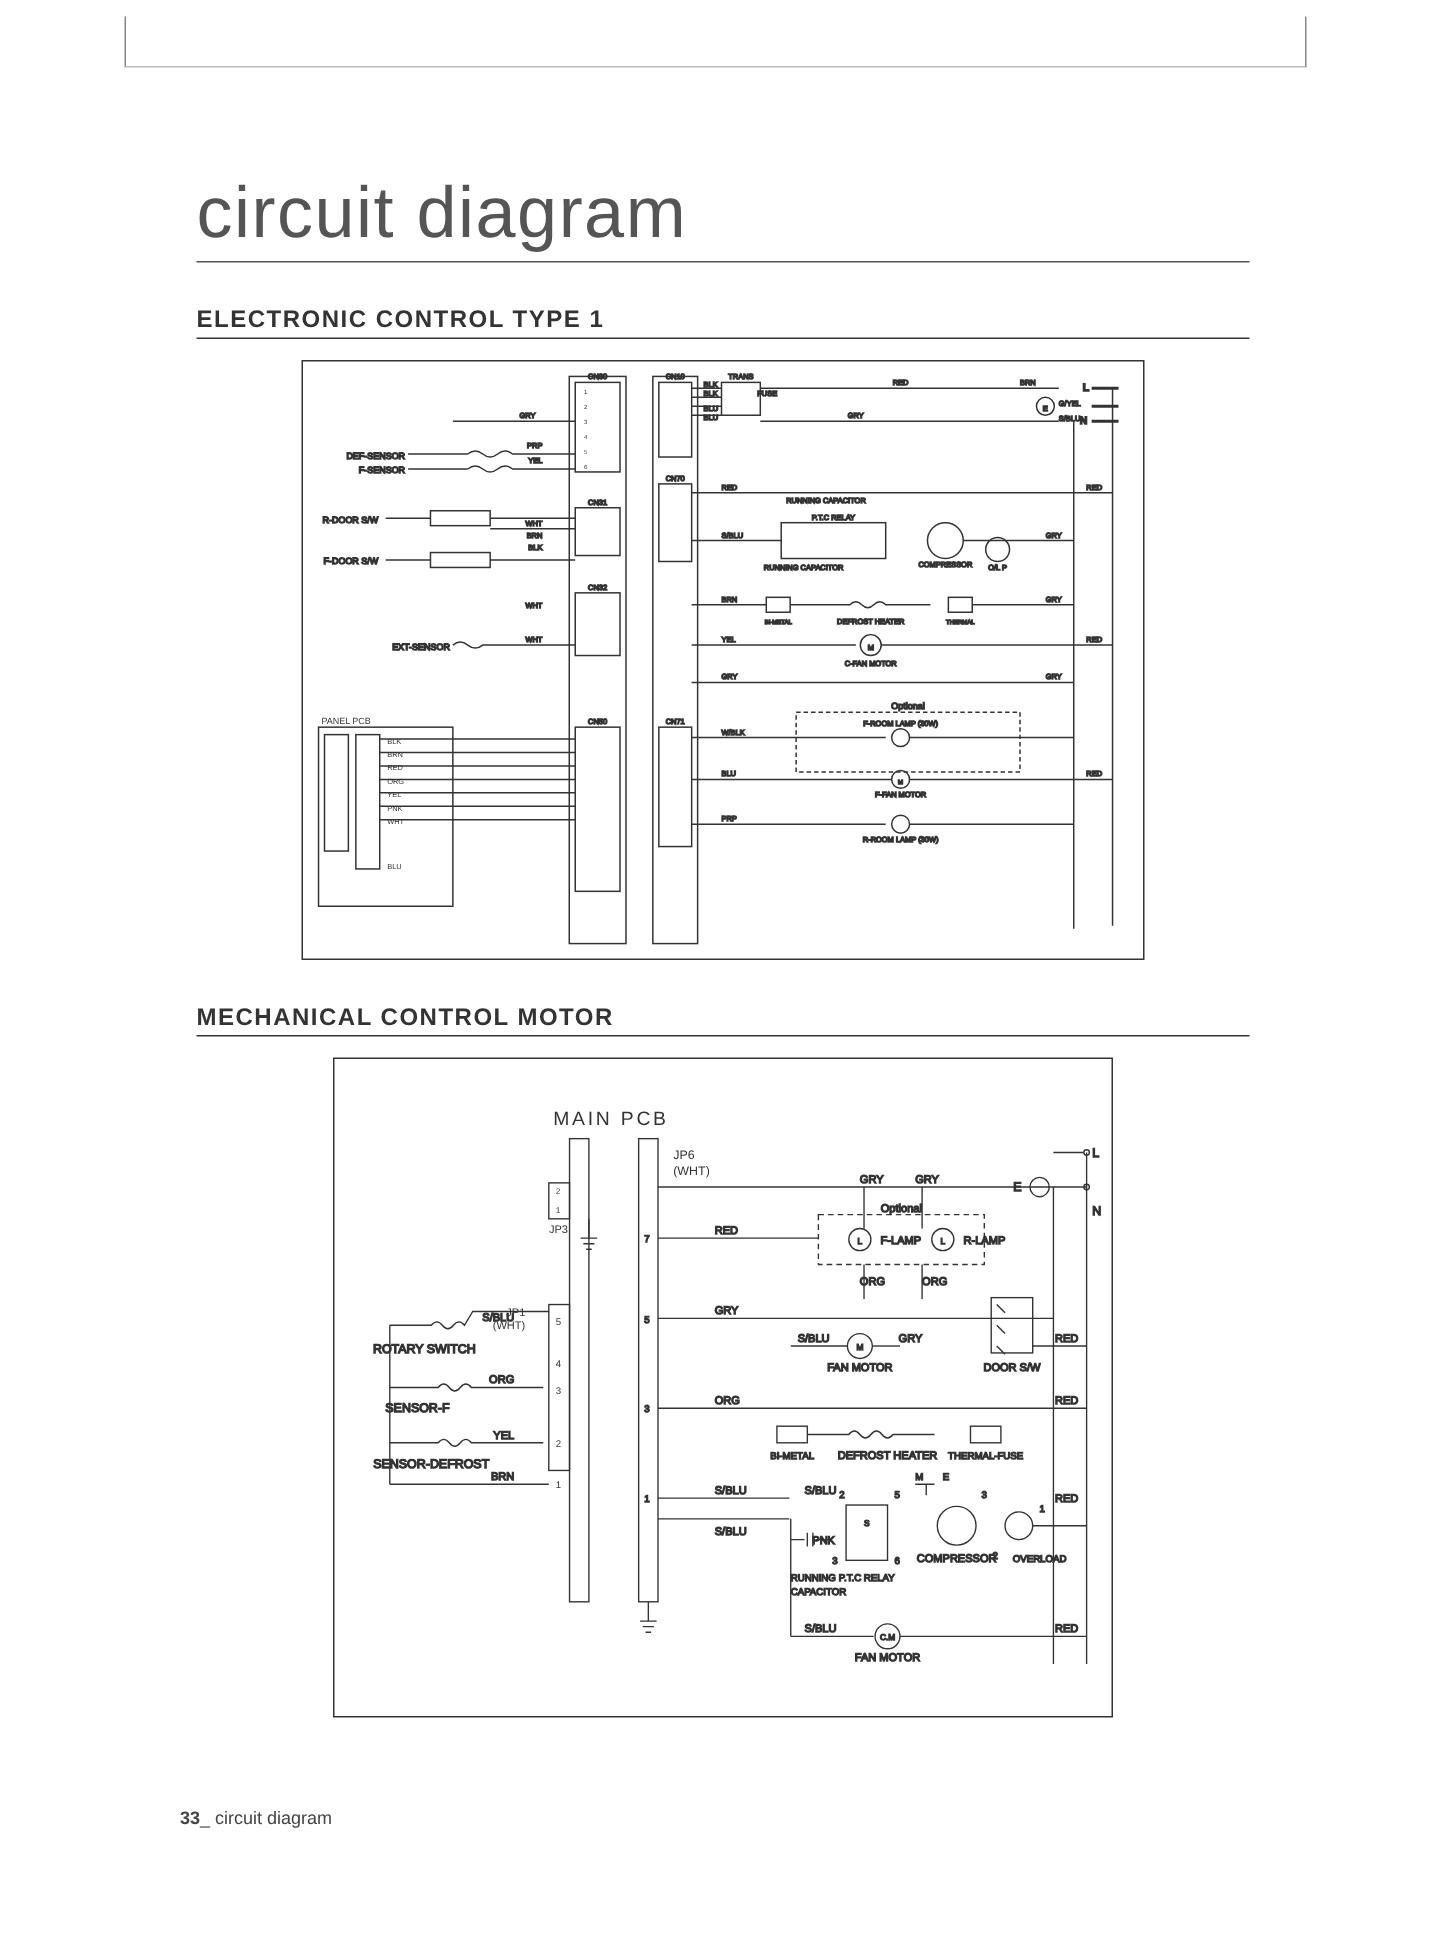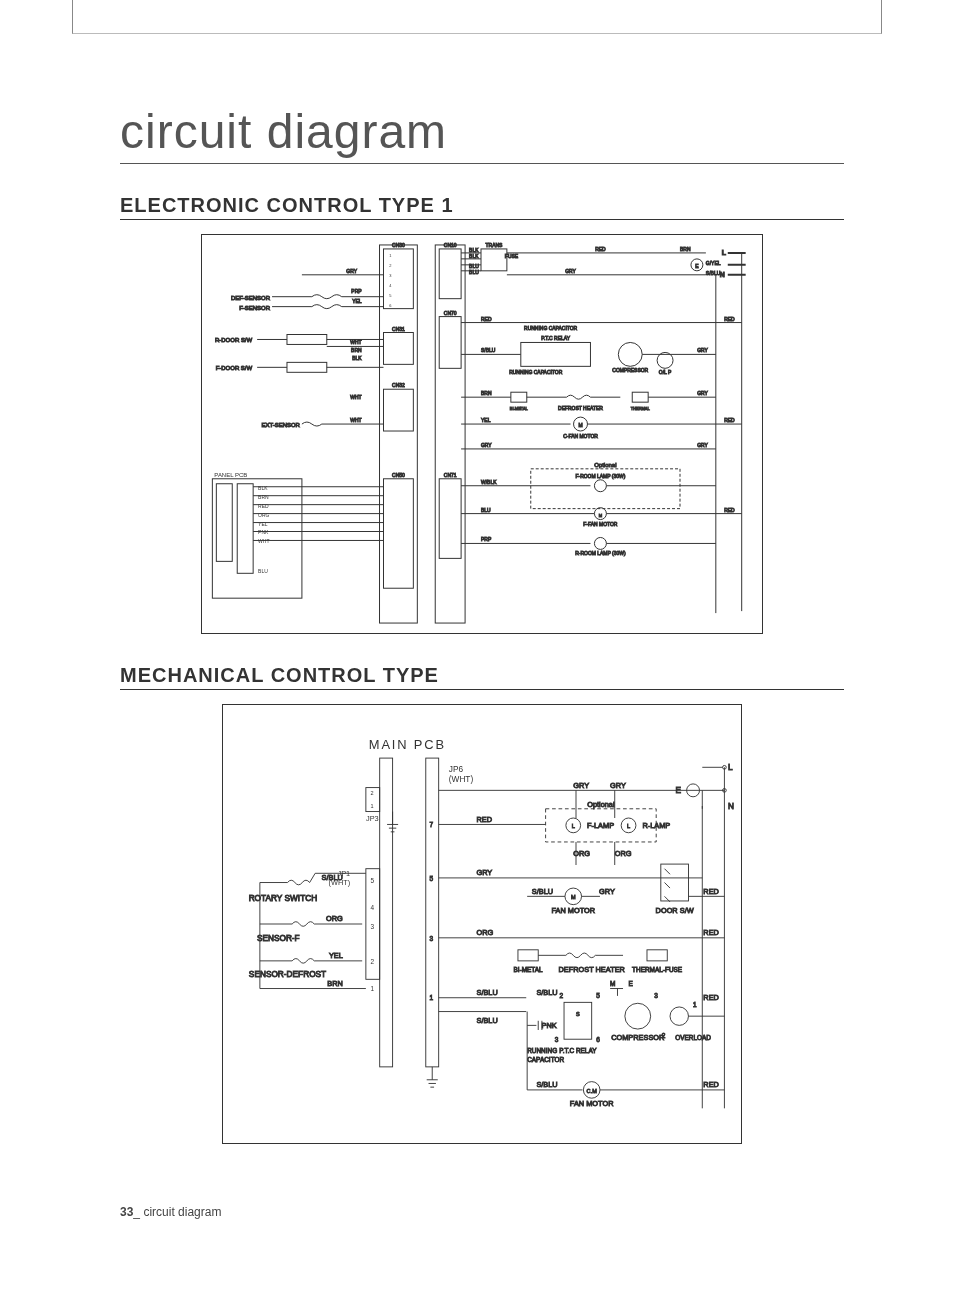--- a/index.html
+++ b/index.html
@@ -1,22 +1,22 @@
 <!DOCTYPE html>
 <html><head>
 <meta charset="utf-8">
 <style>
 *{margin:0;padding:0;box-sizing:border-box}
 body{width:954px;height:1299px;background:#fff;font-family:Arial,Helvetica,sans-serif;position:relative;color:#333}
-.page{position:absolute;top:0;left:0;right:0;bottom:0;padding:0}
+.page{position:absolute;top:0;left:0;right:0;bottom:0;padding:11px}
 .crop-top{height:34px;border-left:1px solid #888;border-right:1px solid #888;margin:0 72px;border-bottom:1px solid #bbb}
 .content{padding:70px 110px 0 120px}
 .title{font-size:48px;font-weight:300;letter-spacing:1px;font-family:"Helvetica Neue",Arial,sans-serif;color:#555;border-bottom:1.5px solid #555;padding-bottom:4px}
 .sect{margin-top:30px}
-.sect h2{font-size:20px;font-weight:bold;letter-spacing:1px;color:#333;border-bottom:1.2px solid #333;padding-bottom:2px}
+.sect h2{font-size:16px;font-weight:bold;letter-spacing:1px;color:#333;border-bottom:1.2px solid #333;padding-bottom:2px}
 .diagram-box{border:1.5px solid #333;margin:14px auto 0;position:relative;background:#fff}
 .diag1{width:562px;height:400px}
 .diag2{width:520px;height:440px}
 svg{width:100%;height:100%;display:block}
 svg text{font-family:Arial;fill:#333}
 .footer{position:absolute;bottom:80px;left:120px;font-size:12px;color:#444}
 .footer b{font-weight:bold}
 </style>
 </head>
 <body>
@@ -201,21 +201,21 @@
               <text x="280" y="308" font-size="5">PRP</text>
             <circle cx="400" cy="310" r="6"></circle>
               <text x="400" y="322" font-size="5" text-anchor="middle">R-ROOM LAMP (30W)</text>
             <path d="M406 310 h110"></path>
           </g>
         </svg>
       </div>
     </div>
 
     <div class="sect">
-      <h2>MECHANICAL CONTROL TYPE</h2>
+      <h2>MECHANICAL CONTROL MOTOR</h2>
       <div class="diagram-box diag2">
         <svg viewBox="0 0 562 440">
           <text x="200" y="30" font-size="14" letter-spacing="2" text-anchor="middle">MAIN PCB</text>
 
           <rect x="170" y="40" width="14" height="335" fill="none" stroke="#333"></rect>
 
           <rect x="220" y="40" width="14" height="335" fill="none" stroke="#333"></rect>
 
           <rect x="155" y="72" width="15" height="26" fill="none" stroke="#333"></rect>
             <text x="162" y="108" font-size="8" text-anchor="middle">JP3</text>

